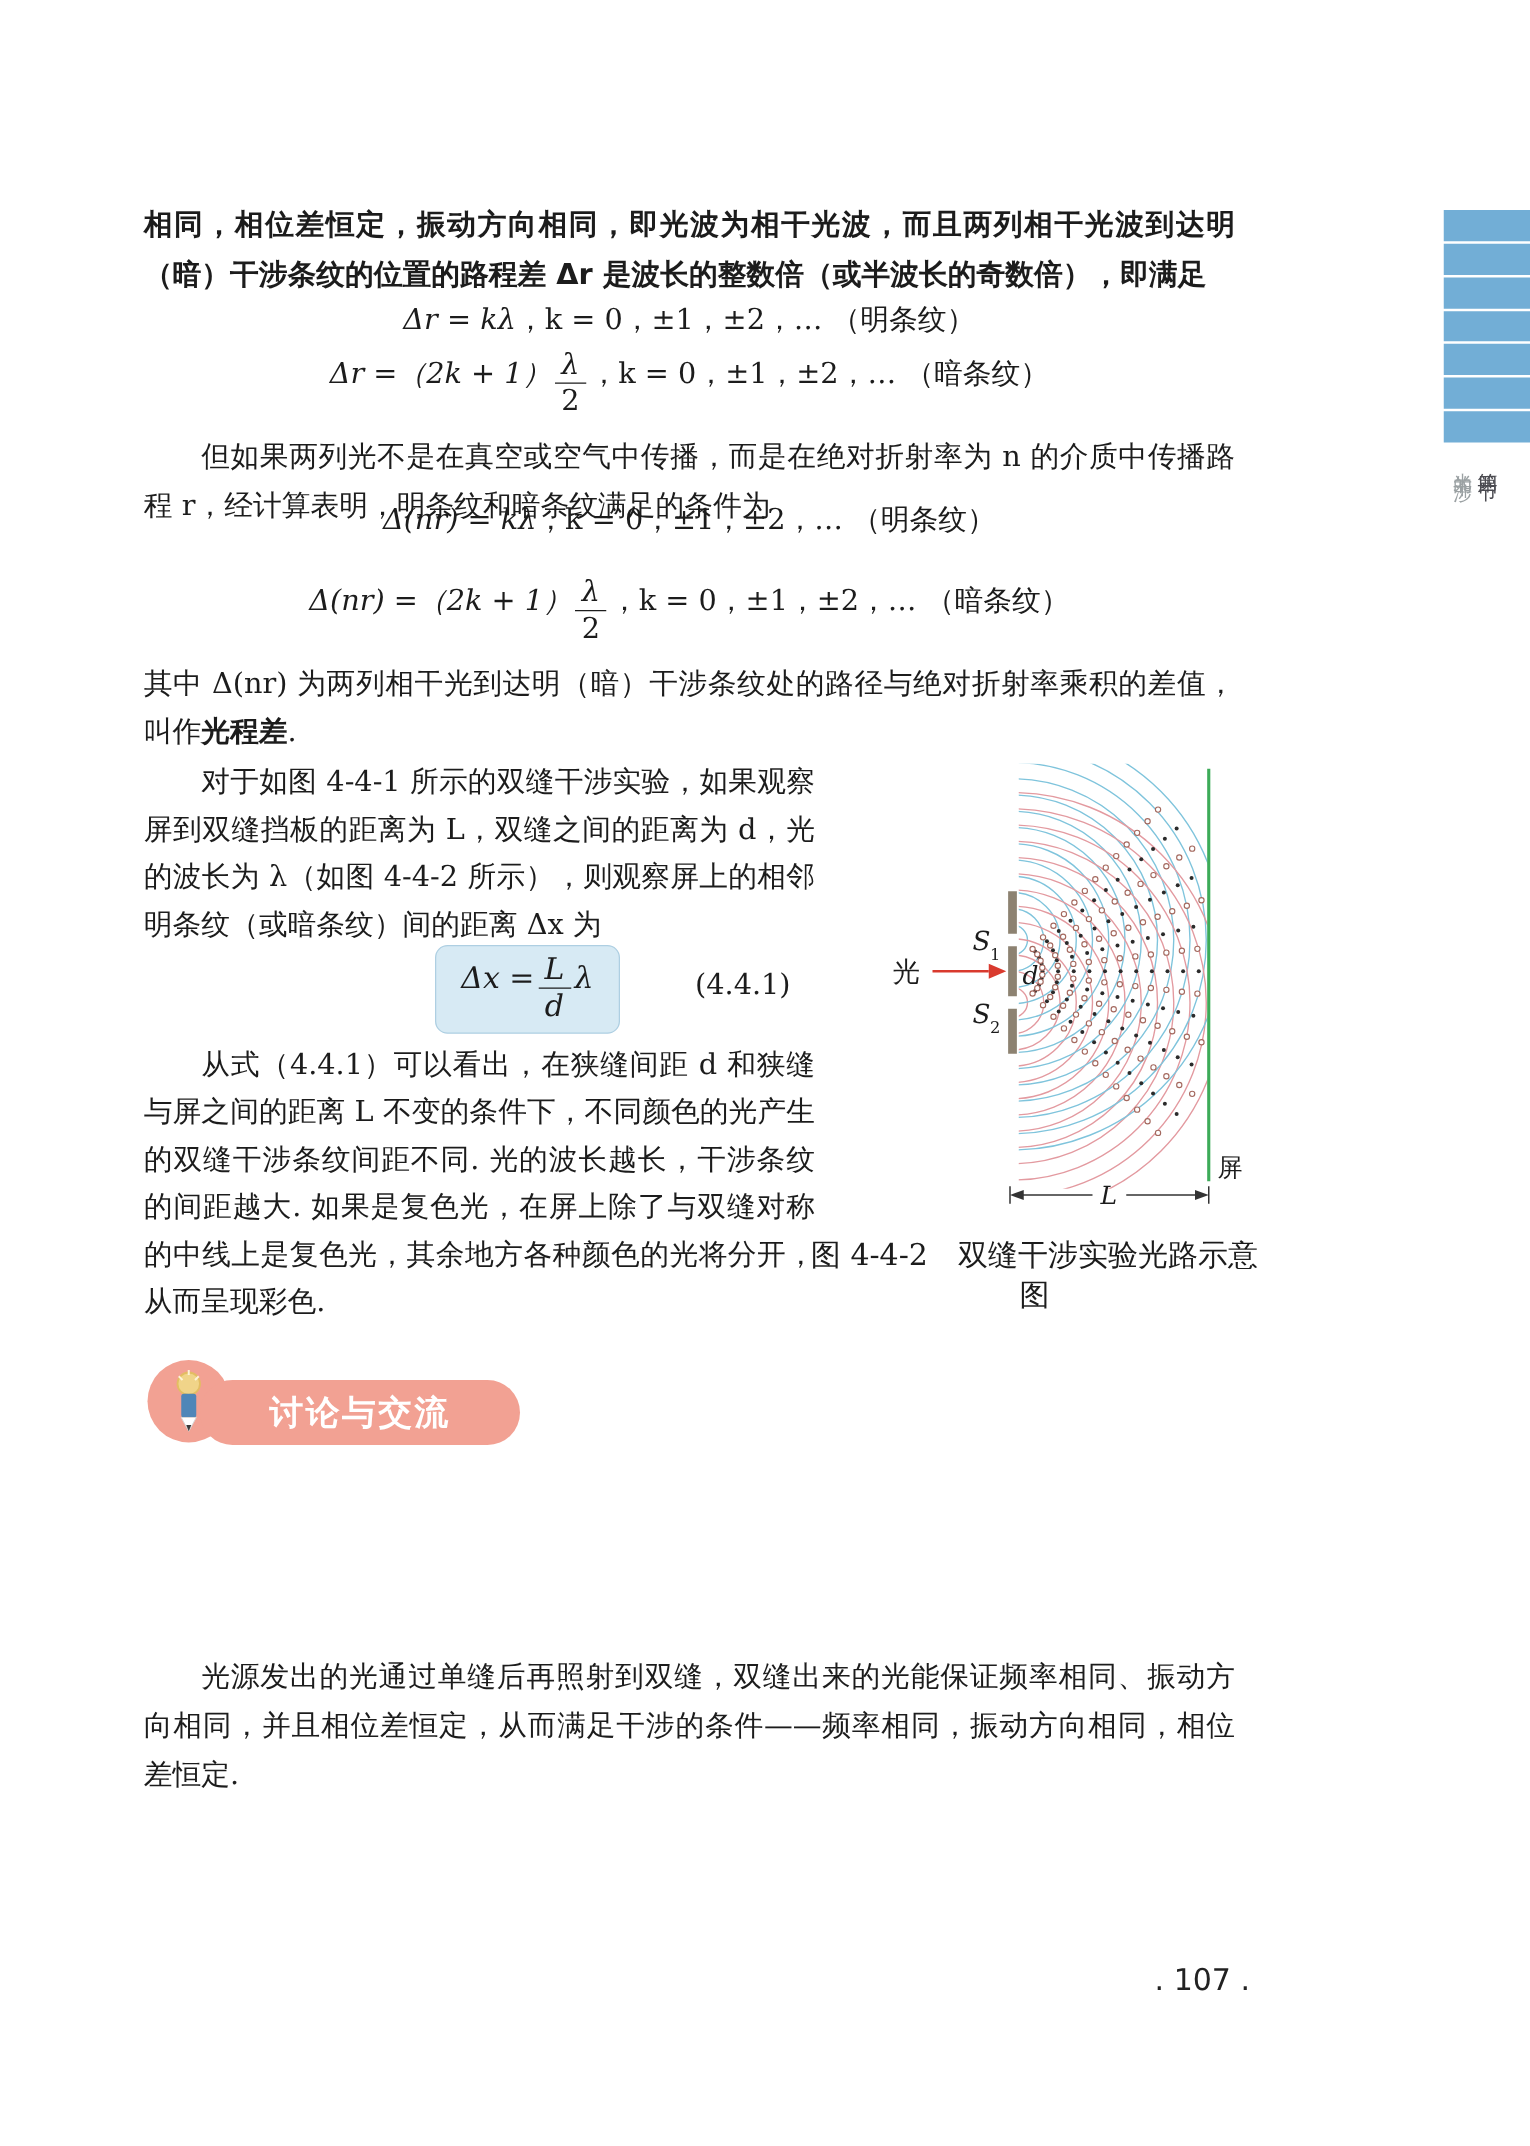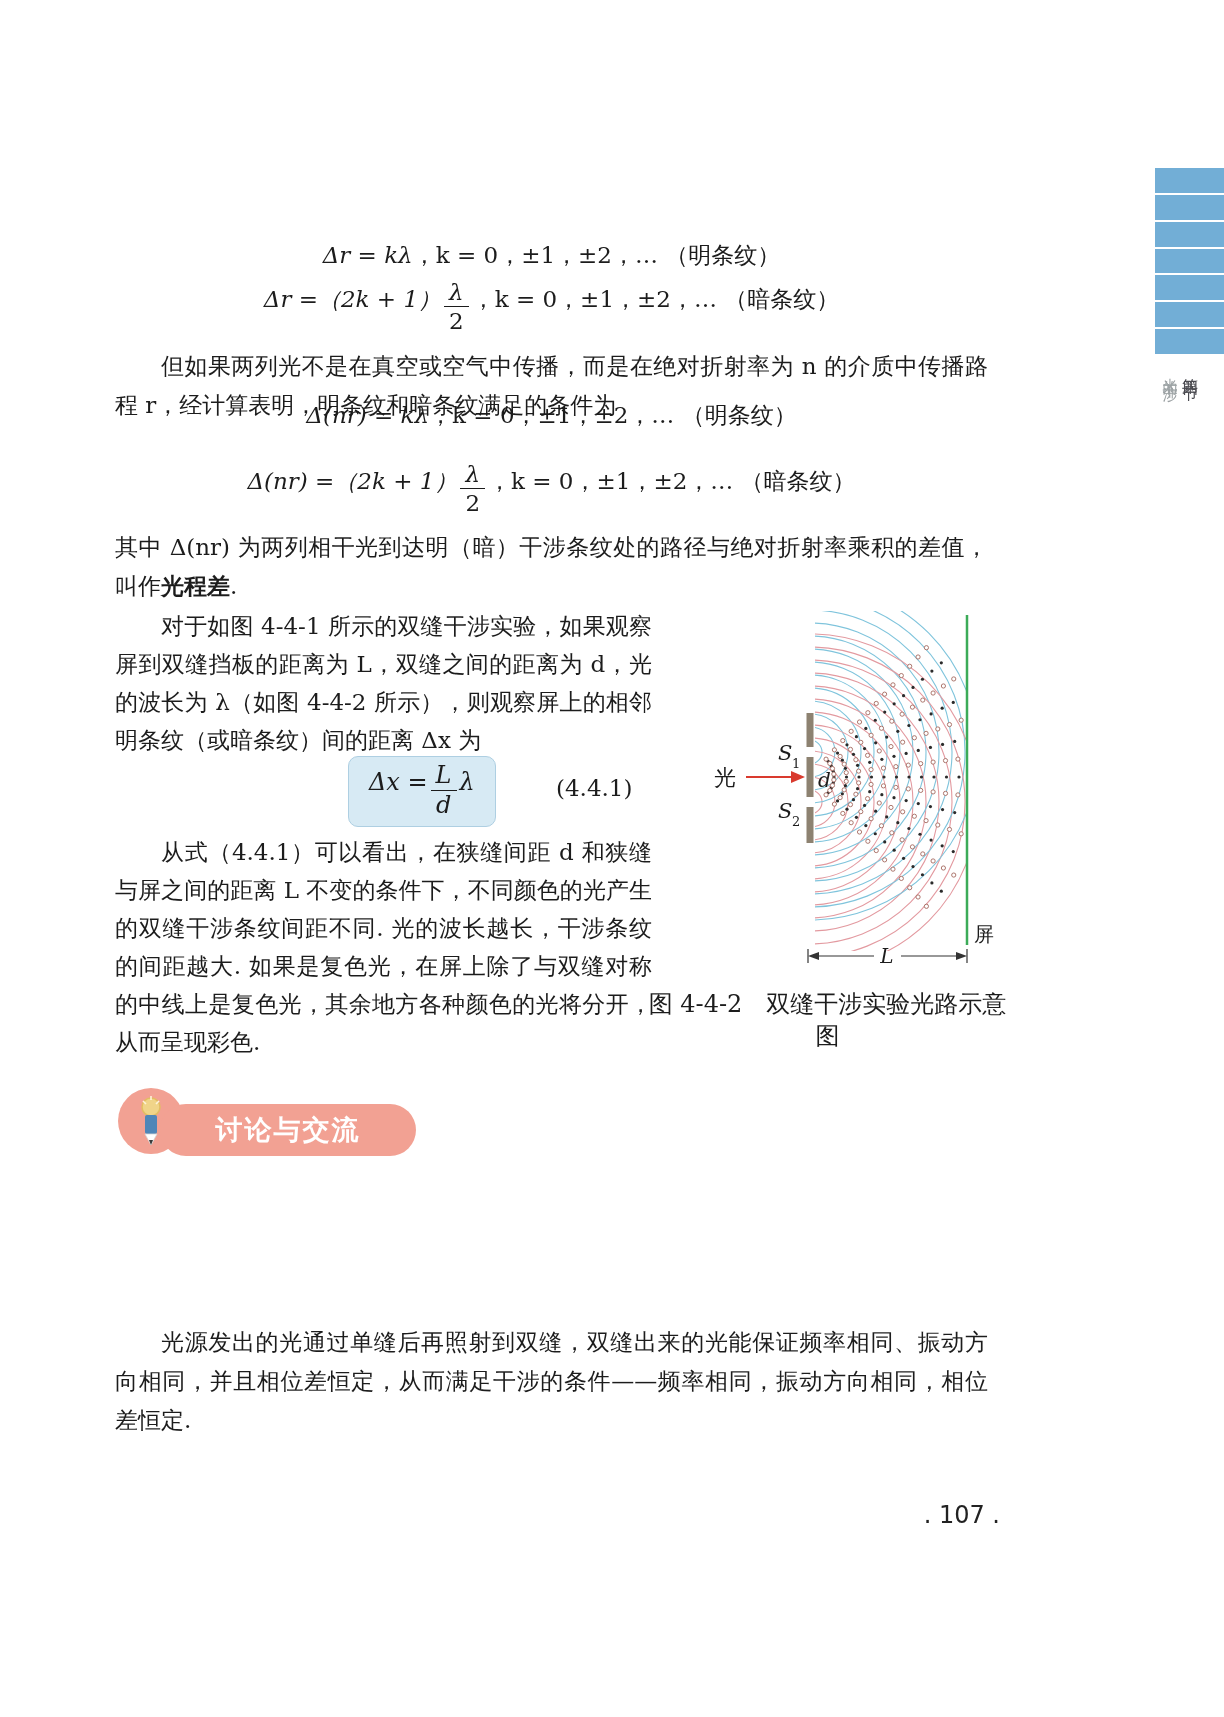--- a/index.html
+++ b/index.html
@@ -50,20 +50,21 @@
   }
   .v-sec{font-size:16px; color:#4a4a50; margin-bottom:20px; display:block;}
   .v-title{font-size:15px; color:#9ba1a3; display:block;}
   .page-num{font-family:"DejaVu Sans","Liberation Sans",sans-serif; font-size:24px; color:#222; text-align:right;}
 </style>
 </head>
 <body>
 
 <div class="page">
 
+  <div class="abs col-main body-text bold-lead" style="top:160px;">相同，相位差恒定，振动方向相同，即光波为相干光波，而且两列相干光波到达明（暗）干涉条纹的位置的路程差 Δr 是波长的整数倍（或半波长的奇数倍），即满足</div>
 
   <div class="abs col-main formula" style="top:240px;">
     <span class="mi">Δr = kλ</span><span>，k = 0，±1，±2，… </span><span>（明条纹）</span>
   </div>
 
   <div class="abs col-main formula" style="top:280px;">
     <span class="mi">Δr =（2k + 1）</span><span class="frac"><span class="fn">λ</span><span class="fd upright">2</span></span><span>，k = 0，±1，±2，… </span><span>（暗条纹）</span>
   </div>
 
   <div class="abs col-main body-text indent" style="top:347px;">但如果两列光不是在真空或空气中传播，而是在绝对折射率为 n 的介质中传播路程 r，经计算表明，明条纹和暗条纹满足的条件为</div>
@@ -345,21 +346,21 @@
       <polygon points="11,38 23,38 17,49" fill="#ffffff" stroke="#d8d8d8" stroke-width="0.8"></polygon>
       <polygon points="15,44 19,44 17,49" fill="#3a3a3a"></polygon>
     </svg>
   </div>
   <div class="abs col-main body-text indent" style="top:1323px;">光源发出的光通过单缝后再照射到双缝，双缝出来的光能保证频率相同、振动方向相同，并且相位差恒定，从而满足干涉的条件——频率相同，振动方向相同，相位差恒定.</div>
 
   <div class="abs badge-pill" style="left:160px; top:1104px;">
     <span>讨论与交流</span>
   </div>
 
-  <div class="abs page-num" style="left:850px; top:1501px; width:150px;">. 107 .</div>
+  <div class="abs page-num" style="left:850px; top:1570px; width:150px;">. 107 .</div>
 
   <div class="abs tab-stack" style="left:1155px; top:168px; width:69px; height:186px;">
     <div class="tab"></div>
     <div class="tab"></div>
     <div class="tab"></div>
     <div class="tab"></div>
     <div class="tab"></div>
     <div class="tab"></div>
     <div class="tab"></div>
   </div>

